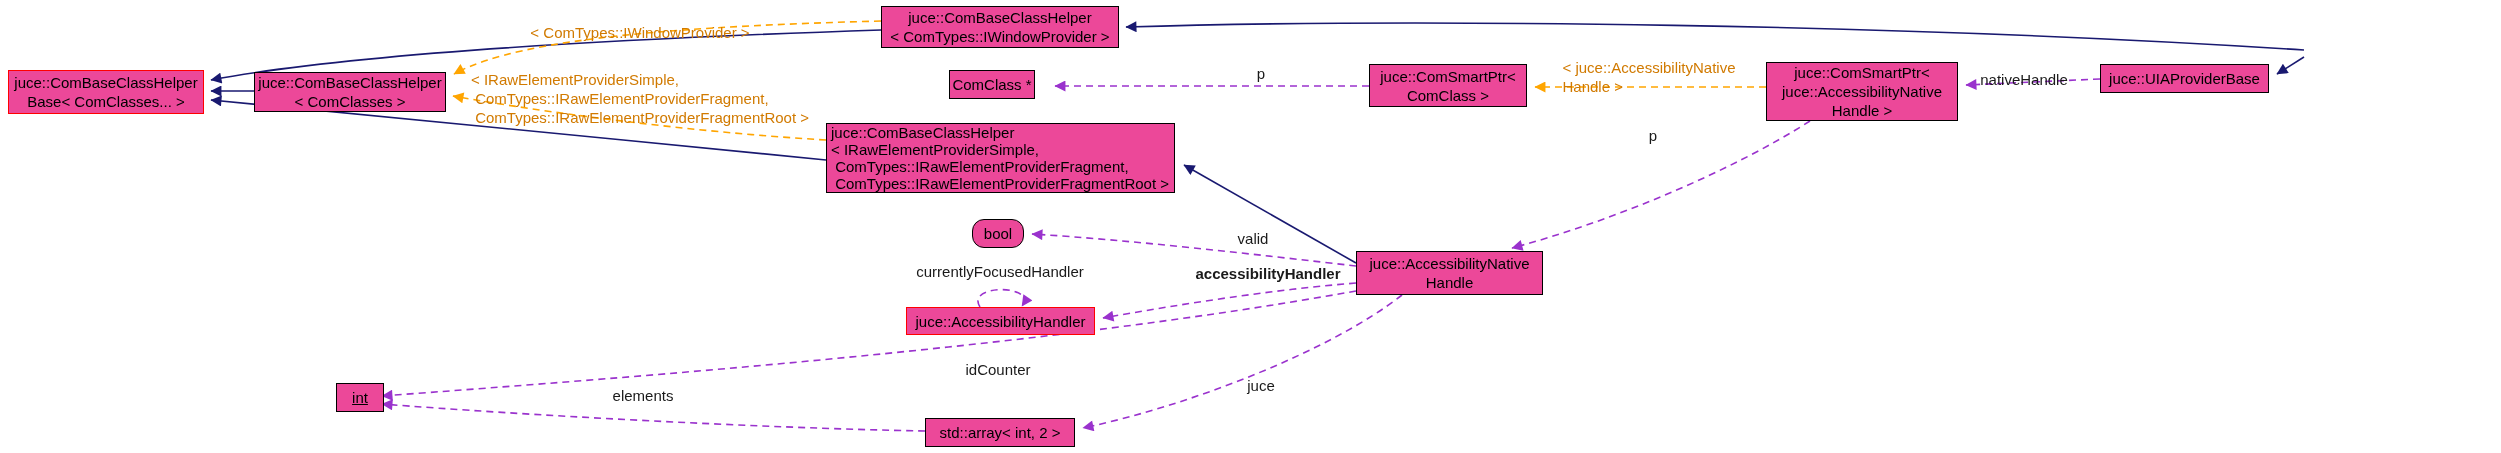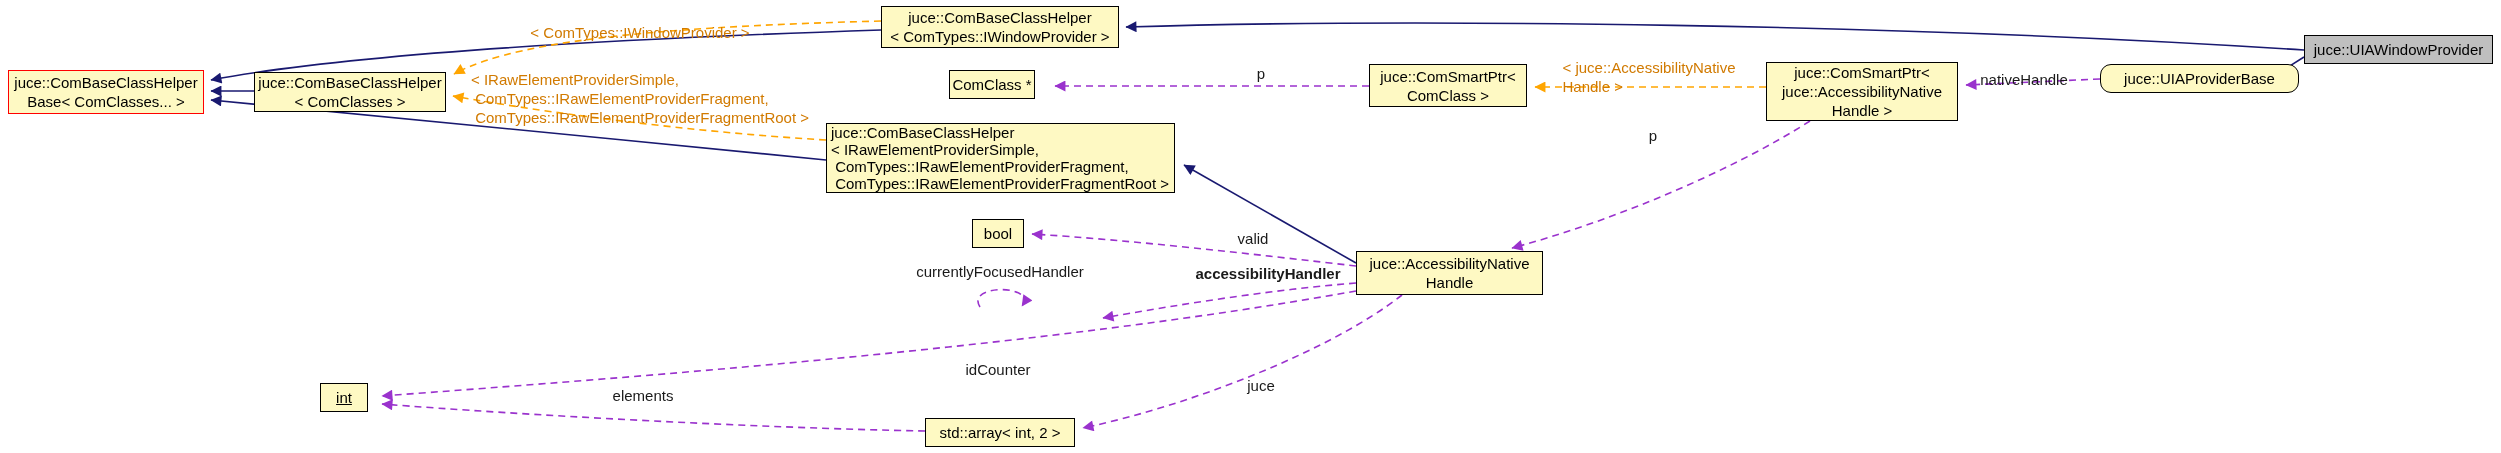--- a/index.html
+++ b/index.html
@@ -12,21 +12,21 @@
     font-family: "Liberation Sans", sans-serif;
     overflow: hidden;
   }
   .edges { position: absolute; left: 0; top: 0; }
   .node {
     position: absolute;
     display: flex;
     align-items: center;
     justify-content: center;
     border: 1.5px solid #000000;
-    background: #fef9c3;
+    background: #ec4899;
     color: #000000;
     font-size: 15px;
     line-height: 19px;
     padding: 1px 4px;
     cursor: pointer;
   }
   .node span { white-space: pre; text-align: center; display: block; }
   .node.red { border-color: #ff0000; }
   .node.main { background: #bfbfbf; }
   .node.leftalign { justify-content: flex-start; }
@@ -107,34 +107,34 @@
   </div>
   <div class="node" style="left:1369px;top:64px;width:158px;height:43px;">
     <span>juce::ComSmartPtr&lt;
 ComClass &gt;</span>
   </div>
   <div class="node" style="left:1766px;top:62px;width:192px;height:59px;">
     <span>juce::ComSmartPtr&lt;
 juce::AccessibilityNative
 Handle &gt;</span>
   </div>
-  <div class="node" style="left:2100px;top:64px;width:199px;height:29px;border-radius:11px;">
+  <div class="node" style="left:2100px;top:64px;width:169px;height:29px;">
     <span>juce::UIAProviderBase</span>
   </div>
-  <div class="node main" style="left:2304px;top:35px;width:189px;height:29px;">
-    <span>juce::UIAWindowProvider</span>
-  </div>
-  <div class="node" style="left:972px;top:219px;width:52px;height:29px;">
+  <div class="node" style="left:972px;top:219px;width:52px;height:29px;border-radius:12px;">
     <span>bool</span>
   </div>
   <div class="node" style="left:1356px;top:251px;width:187px;height:44px;">
     <span>juce::AccessibilityNative
 Handle</span>
   </div>
-  <div class="node" style="left:320px;top:383px;width:48px;height:29px;text-decoration:underline;">
+  <div class="node red" style="left:906px;top:307px;width:189px;height:28px;">
+    <span>juce::AccessibilityHandler</span>
+  </div>
+  <div class="node" style="left:336px;top:383px;width:48px;height:29px;text-decoration:underline;">
     <span>int</span>
   </div>
   <div class="node" style="left:925px;top:418px;width:150px;height:29px;">
     <span>std::array&lt; int, 2 &gt;</span>
   </div>
 
   <div class="elabel tpl center" style="left:640px;top:23px;">&lt; ComTypes::IWindowProvider &gt;</div>
   <div class="elabel tpl" style="left:471px;top:70px;">&lt; IRawElementProviderSimple,
  ComTypes::IRawElementProviderFragment,
  ComTypes::IRawElementProviderFragmentRoot &gt;</div>

